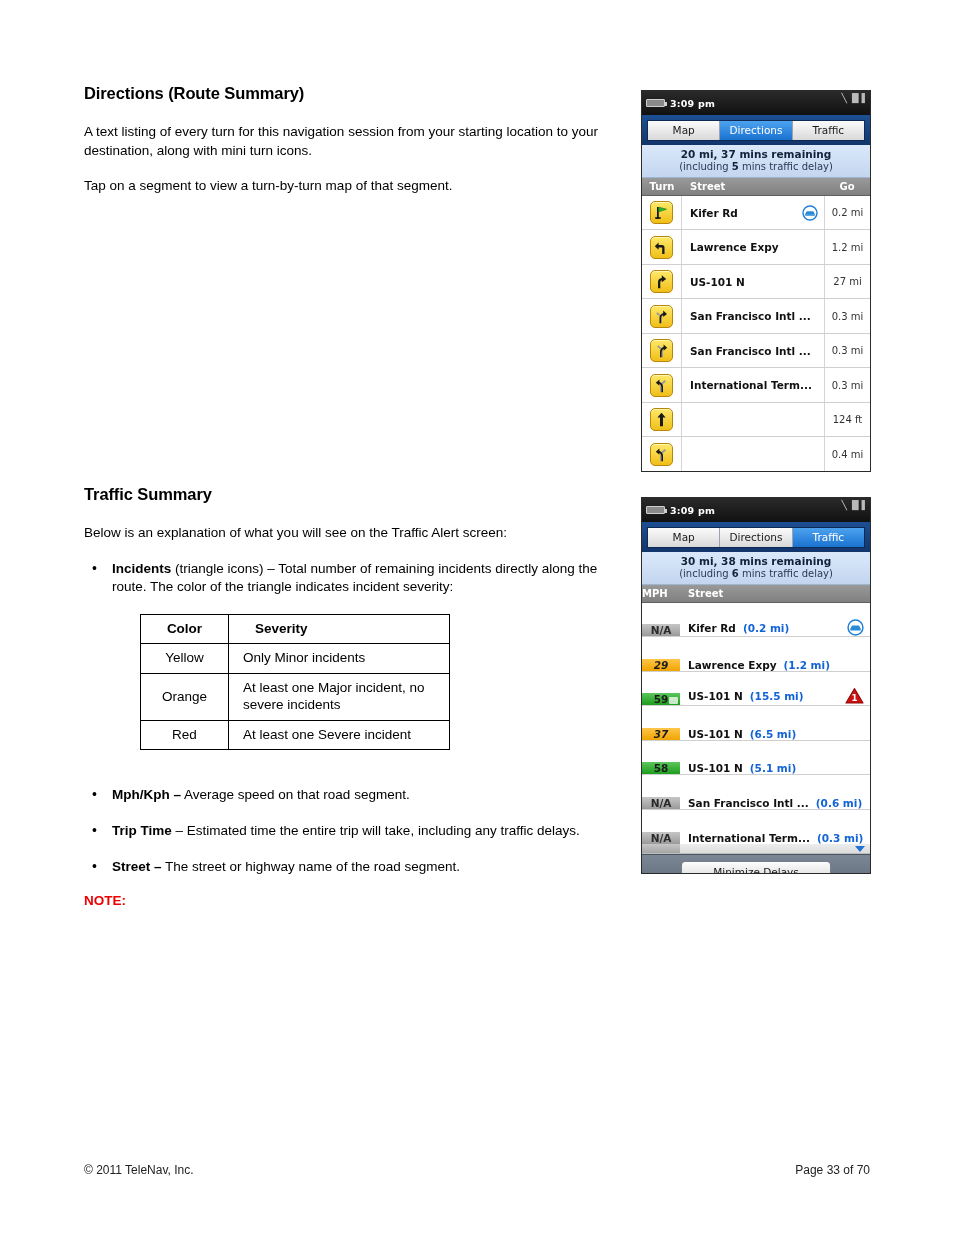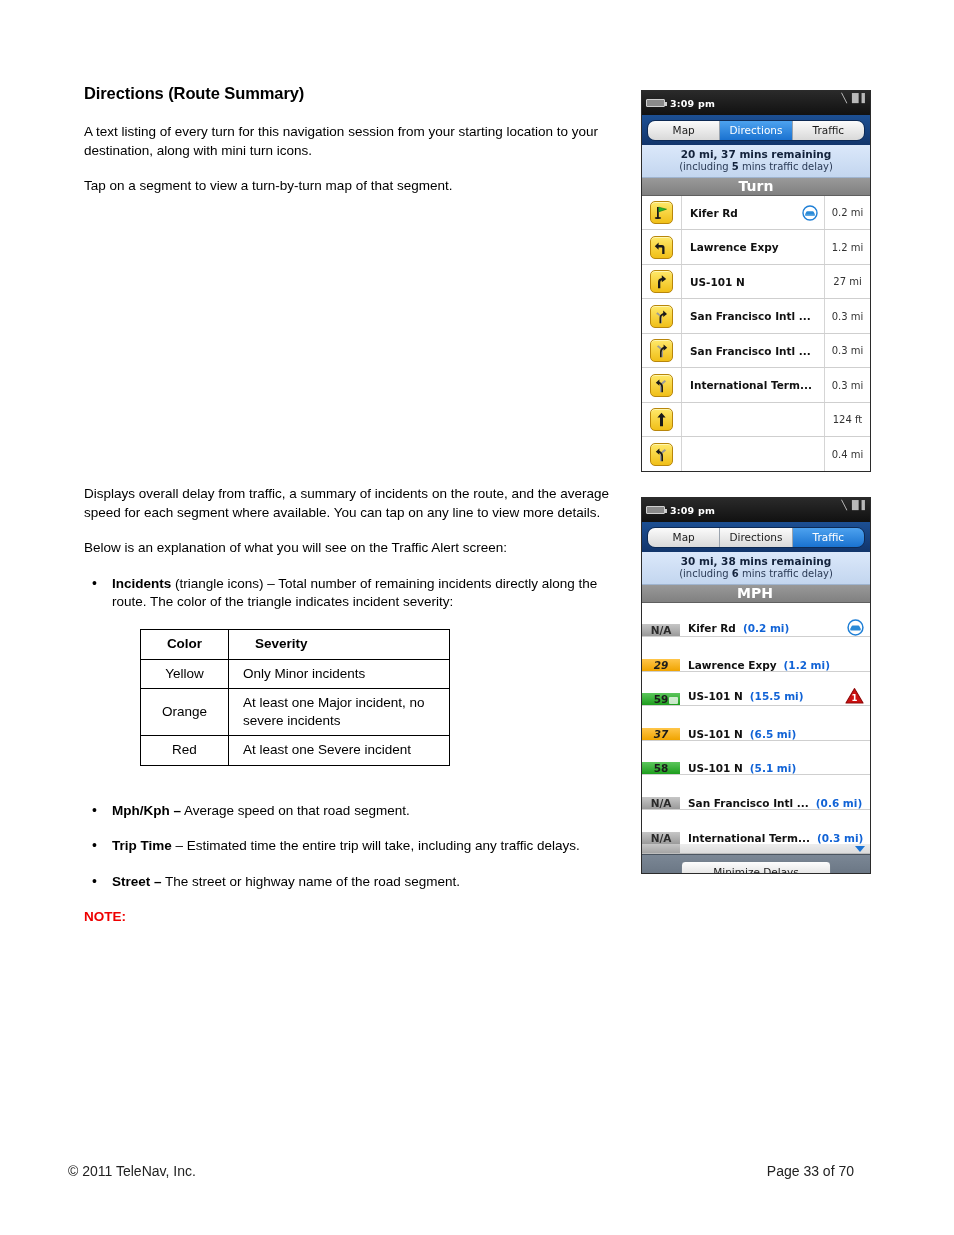--- a/index.html
+++ b/index.html
@@ -74,23 +74,23 @@
   .note {
     color: #ee0000;
     font-weight: bold;
     font-size: 13.5px;
     margin: 0;
   }
 
   
   .footer {
     position:absolute;
-    left:68px; top:1163px;
+    left:84px; top:1163px;
     width: 786px;
-    font-size: 14px;
+    font-size: 12px;
     color: #222;
     display:flex;
     justify-content: space-between;
   }
 
   
   .phone {
     position: absolute;
     width: 230px;
     background: #ffffff;
@@ -137,21 +137,21 @@
   .tabbar {
     height: 30px;
     background: linear-gradient(#1c4f93, #12356b);
     display:flex; align-items:center;
     padding: 0 5px;
   }
   .tabgroup {
     display:flex;
     width:100%;
     height: 21px;
-    border-radius: 8px;
+    border-radius: 0;
     overflow:hidden;
     border: 1px solid #0d2a55;
   }
   .tab {
     flex:1;
     display:flex; align-items:center; justify-content:center;
     font-size: 10.5px;
     font-weight: normal;
     background: linear-gradient(#fbfbfb, #d9d9d9);
     color: #1b1b1b;
@@ -173,24 +173,23 @@
   .summary .line1 { font-size: 10.5px; font-weight:bold; color:#13223b; line-height:1.22;}
   .summary .line2 { font-size: 10px; color:#2a3a55; line-height:1.22;}
   .summary .line2 b { color:#13223b; }
 
   
   .colhdr {
     height: 18px;
     background: linear-gradient(#999999, #808080);
     display:flex; align-items:center;
     color: #ffffff;
-    font-size: 14px;
+    font-size: 10px;
     font-weight: bold;
     border-bottom: 1px solid #5f5f5f;
-    flex-direction: column;
   }
   .colhdr .h-turn { width: 40px; text-align:center; }
   .colhdr .h-street { flex:1; padding-left: 8px; }
   .colhdr .h-go { width: 46px; text-align:center; }
   .colhdr .h-mph { width: 38px; text-align:left; }
 
   
   .rows { background:#fff; }
   .row {
     display:flex; align-items:center;
@@ -327,22 +326,22 @@
   <div class="doc-col">
 
     <h2 class="section-title">Directions (Route Summary)</h2>
 
     <p class="body-text">A text listing of every turn for this navigation session from your starting location to your destination, along with mini turn icons.</p>
 
     <p class="body-text">Tap on a segment to view a turn-by-turn map of that segment.</p>
 
     <div style="height:272px"></div>
 
-
-    <p class="body-text">Displays overall delay from traffic, a summary of incidents on the route, and the average speed for each segment where available. You can tap on any line to view more details.</p>
+    <h2 class="section-title">Traffic Summary</h2>
+
 
     <p class="body-text">Below is an explanation of what you will see on the Traffic Alert screen:</p>
 
     <ul class="bullets">
       <li>
         <span class="b">Incidents</span><span> (triangle icons) – Total number of remaining incidents directly along the route. The color of the triangle indicates incident severity:</span>
       </li>
     </ul>
 
     <table class="sev">

